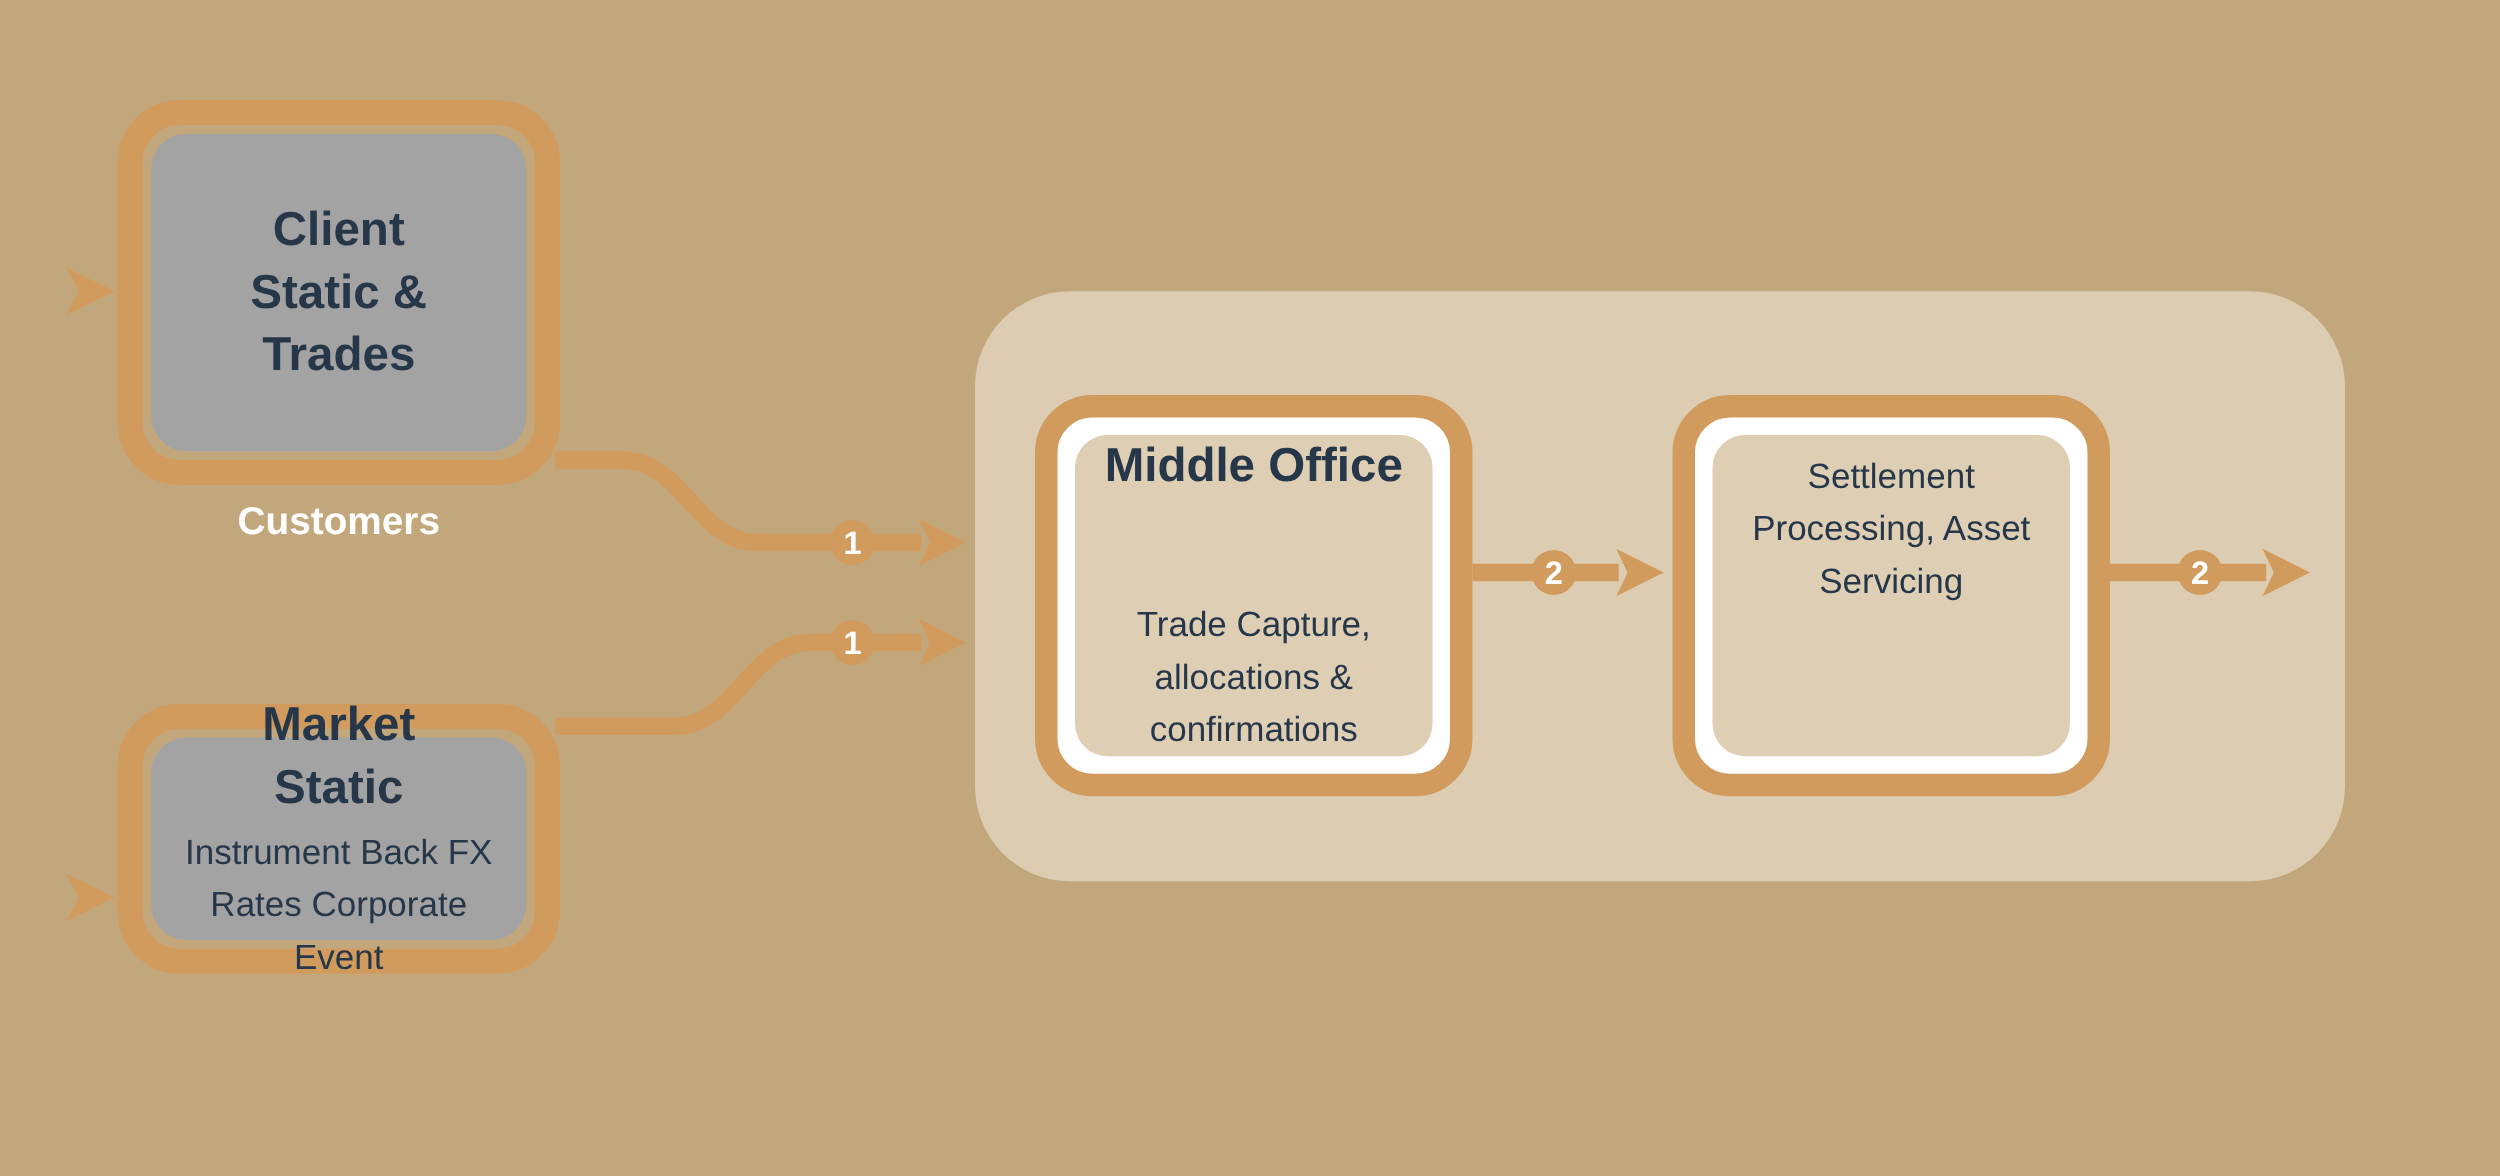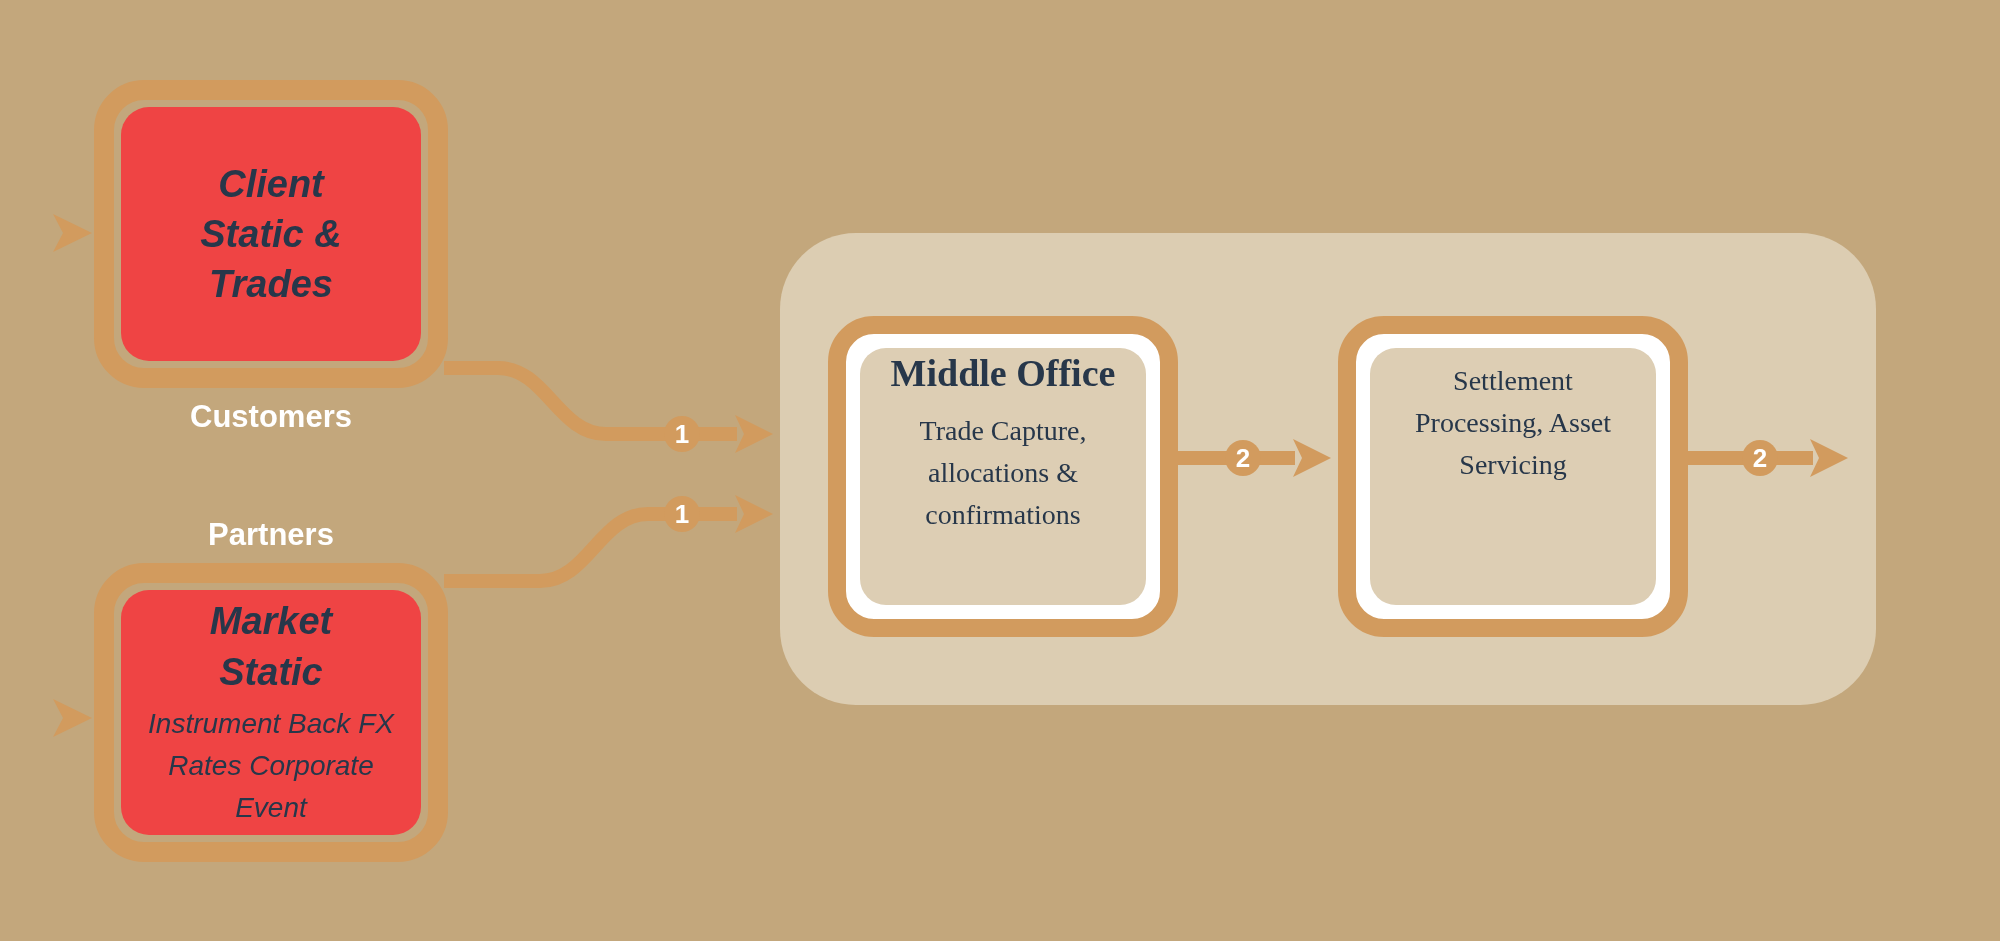--- a/index.html
+++ b/index.html
@@ -11,34 +11,34 @@
     position:absolute;left:780px;top:233px;width:1096px;height:472px;
     background:#dccdb2;border-radius:76px;
   }
   svg.wires{position:absolute;left:0;top:0;width:2000px;height:941px;}
 
   .src-card{
     position:absolute;width:354px;box-sizing:border-box;display:flex;
     border:20px solid #d29b5e;border-radius:50px;padding:7px;background:transparent;
   }
   #client-card{left:94px;top:80px;height:308px;}
-  #market-card{left:94px;top:563px;height:299px;}
+  #market-card{left:94px;top:563px;height:216px;}
   .src-inner{
-    flex:1;background:#ef4444;border-radius:28px;display:flex;flex-direction:column;
-    align-items:center;justify-content:center;text-align:center;font-style:italic;
+    flex:1;background:#a3a3a3;border-radius:28px;display:flex;flex-direction:column;
+    align-items:center;justify-content:center;text-align:center;
   }
   .office-card{
     position:absolute;top:316px;width:350px;height:321px;box-sizing:border-box;display:flex;
     border:18px solid #d29b5e;background:#ffffff;border-radius:46px;padding:14px;
   }
   #middle-office-card{left:828px;}
   #back-office-card{left:1338px;}
   .office-inner{
     flex:1;background:#ddceb4;border-radius:26px;display:flex;flex-direction:column;
-    align-items:center;justify-content:flex-start;text-align:center;font-family:Liberation Serif, serif;
+    align-items:center;justify-content:space-between;text-align:center;
   }
   .card-title{
     font-weight:bold;font-size:38px;line-height:1.32;color:#27374a;white-space:pre-line;
   }
   .card-detail{
     font-size:28px;line-height:1.5;color:#27374a;white-space:pre-line;margin-top:6px;
   }
   .office-detail{margin-top:12px;}
   .tag-label{
     position:absolute;left:94px;width:354px;text-align:center;
@@ -85,21 +85,20 @@
   <div class="src-card" id="client-card">
     <div class="src-inner">
       <div class="card-title">Client
 Static &amp;
 Trades</div>
     </div>
   </div>
 
   <div class="tag-label" id="customers-label">Customers</div>
 
-  <div class="tag-label" id="partners-label">Partners</div>
 
   <div class="src-card" id="market-card">
     <div class="src-inner">
       <div class="card-title">Market
 Static</div>
       <div class="card-detail">Instrument Back FX
 Rates Corporate
 Event</div>
     </div>
   </div>

